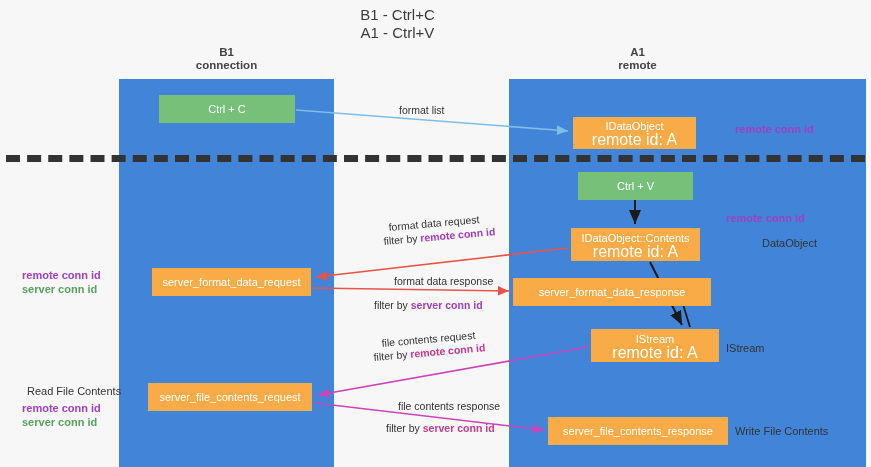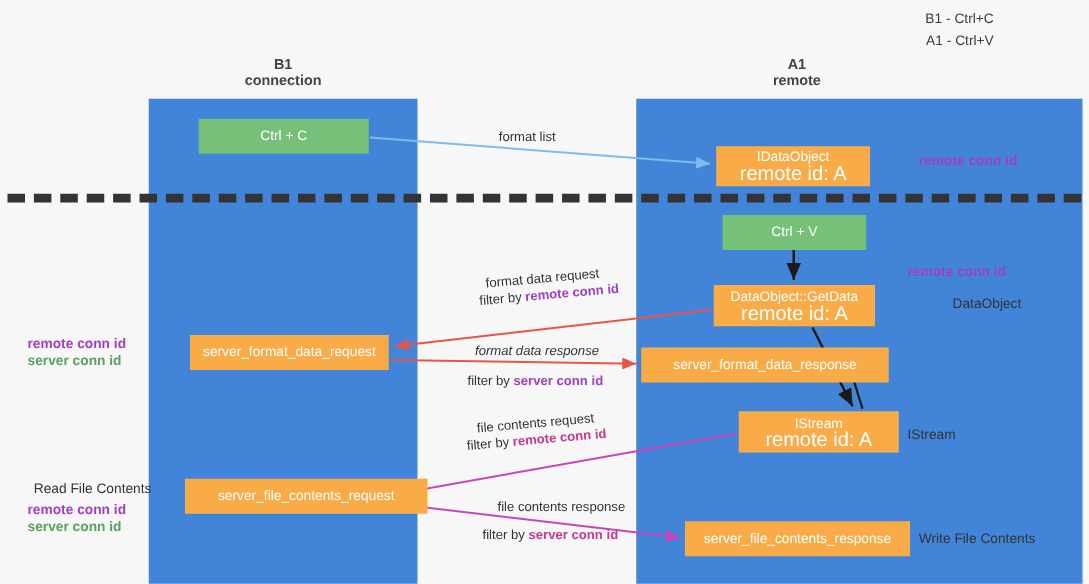--- a/index.html
+++ b/index.html
@@ -13,21 +13,21 @@
   #stage{position:relative;width:871px;height:467px;}
 
   
   .lane{position:absolute;background:#4285d8;}
   #lane-b1{left:119px;top:79px;width:215px;height:388px;}
   #lane-a1{left:509px;top:79px;width:357px;height:388px;}
 
   
   .title-block{
     position:absolute;left:0;top:6px;width:795px;
-    text-align:right;color:#3c3c3c;font-size:11px;line-height:18px;
+    text-align:center;color:#3c3c3c;font-size:15px;line-height:18px;
   }
   .lane-head{
     position:absolute;text-align:center;color:#444;
     font-size:11.5px;line-height:13px;font-weight:bold;
   }
   #head-b1{left:149px;top:46px;width:155px;}
   #head-a1{left:560px;top:46px;width:155px;}
 
   
   #divider{
@@ -46,21 +46,21 @@
   .box.orange{background:#f9ab48;}
   .box .l2{font-size:16px;}
 
   #box-ctrlc{left:159px;top:95px;width:136px;height:27px;}
   #box-idataobject{left:573px;top:117px;width:123px;height:32px;}
   #box-ctrlv{left:578px;top:172px;width:115px;height:26px;}
   #box-getdata{left:571px;top:228px;width:129px;height:33px;}
   #box-istream{left:591px;top:329px;width:128px;height:33px;}
   #box-sfdreq{left:152px;top:268px;width:159px;height:26px;}
   #box-sfdresp{left:513px;top:278px;width:198px;height:26px;}
-  #box-sfcreq{left:148px;top:383px;width:194px;height:26px;}
+  #box-sfcreq{left:148px;top:383px;width:164px;height:26px;}
   #box-sfcresp{left:548px;top:417px;width:180px;height:26px;}
 
   
   .anno{position:absolute;font-size:11px;line-height:14px;font-weight:bold;}
   .anno .purple{color:#a03fbf;}
   .anno .green{color:#5aa05f;}
   .plain{position:absolute;font-size:11px;line-height:14px;color:#333;}
 
   #anno-rc1{left:735px;top:122px;}
   #anno-rc2{left:726px;top:211px;}
@@ -72,21 +72,21 @@
   #anno-left-low{left:22px;top:401px;}
 
   
   .edge-label{position:absolute;font-size:10.5px;line-height:14px;color:#333;white-space:nowrap;}
   .edge-label b.purple{color:#a03fbf;font-weight:bold;}
   .edge-label b.pink{color:#c53a8c;font-weight:bold;}
 
   #lbl-formatlist{left:399px;top:103px;}
   #lbl-fdreq{left:388px;top:220px;transform:rotate(-5deg);transform-origin:left top;}
   #lbl-fdreq2{left:383px;top:234px;transform:rotate(-5deg);transform-origin:left top;}
-  #lbl-fdresp{left:380px;top:274px;font-style:italic;}
+  #lbl-fdresp{left:394px;top:274px;}
   #lbl-fdresp2{left:374px;top:298px;}
   #lbl-fcreq{left:381px;top:336px;transform:rotate(-5deg);transform-origin:left top;}
   #lbl-fcreq2{left:373px;top:350px;transform:rotate(-5deg);transform-origin:left top;}
   #lbl-fcresp{left:398px;top:399px;}
   #lbl-fcresp2{left:386px;top:421px;}
 
   svg#wires{position:absolute;left:0;top:0;width:871px;height:467px;pointer-events:none;}
 </style>
 </head>
 <body>
@@ -152,21 +152,21 @@
   <div class="box orange" id="box-idataobject">
     <span>IDataObject</span>
     <span class="l2">remote id: A</span>
   </div>
 
   <div class="box green" id="box-ctrlv">
     <span>Ctrl + V</span>
   </div>
 
   <div class="box orange" id="box-getdata">
-    <span>DataObject::GetData</span>
+    <span>IDataObject::Contents</span>
     <span class="l2">remote id: A</span>
   </div>
 
   <div class="box orange" id="box-istream">
     <span>IStream</span>
     <span class="l2">remote id: A</span>
   </div>
 
   <div class="box orange" id="box-sfdreq">
     <span>server_format_data_request</span>

